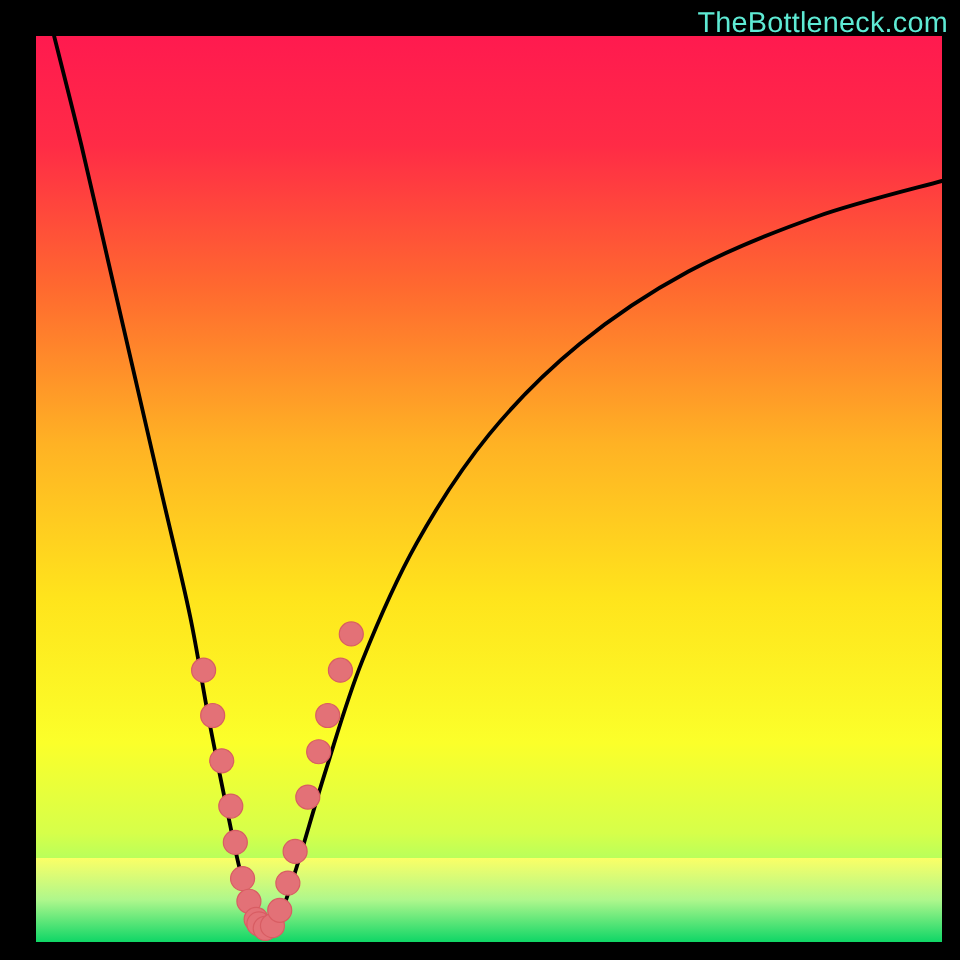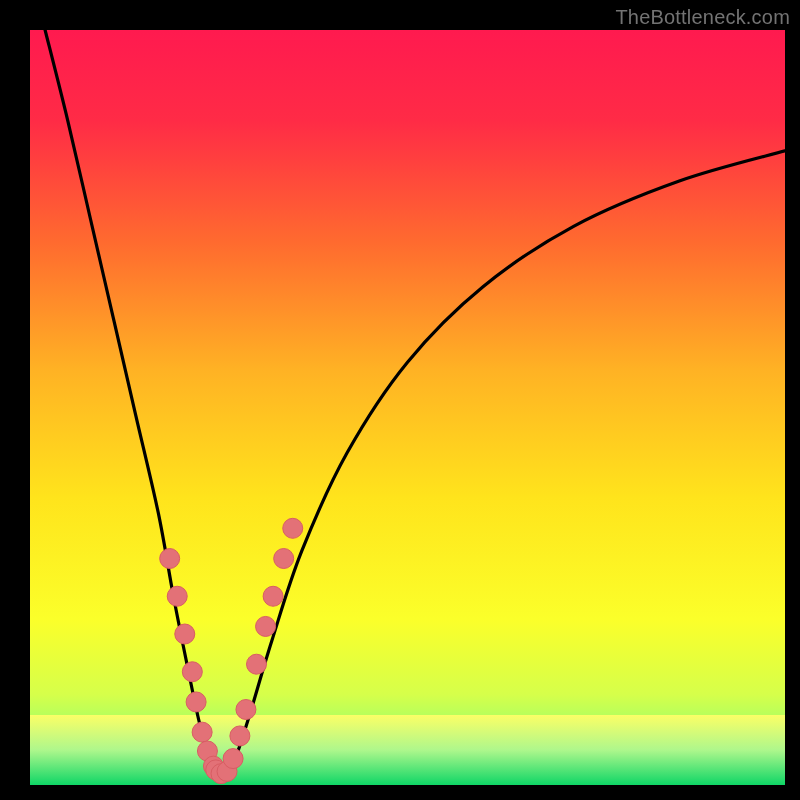--- a/index.html
+++ b/index.html
@@ -15,22 +15,22 @@
     position: relative;
     width: 800px;
     height: 800px;
     background: #000;
   }
   .watermark {
     position: absolute;
     top: 6px;
     right: 10px;
     z-index: 40;
-    color: #737373;
-    font-size: 20px;
+    color: #5eead4;
+    font-size: 24px;
     font-weight: 500;
     letter-spacing: 0.2px;
     user-select: none;
   }
   .plot-area {
     position: absolute;
     left: 30px;
     top: 30px;
     width: 755px;
     height: 755px;

